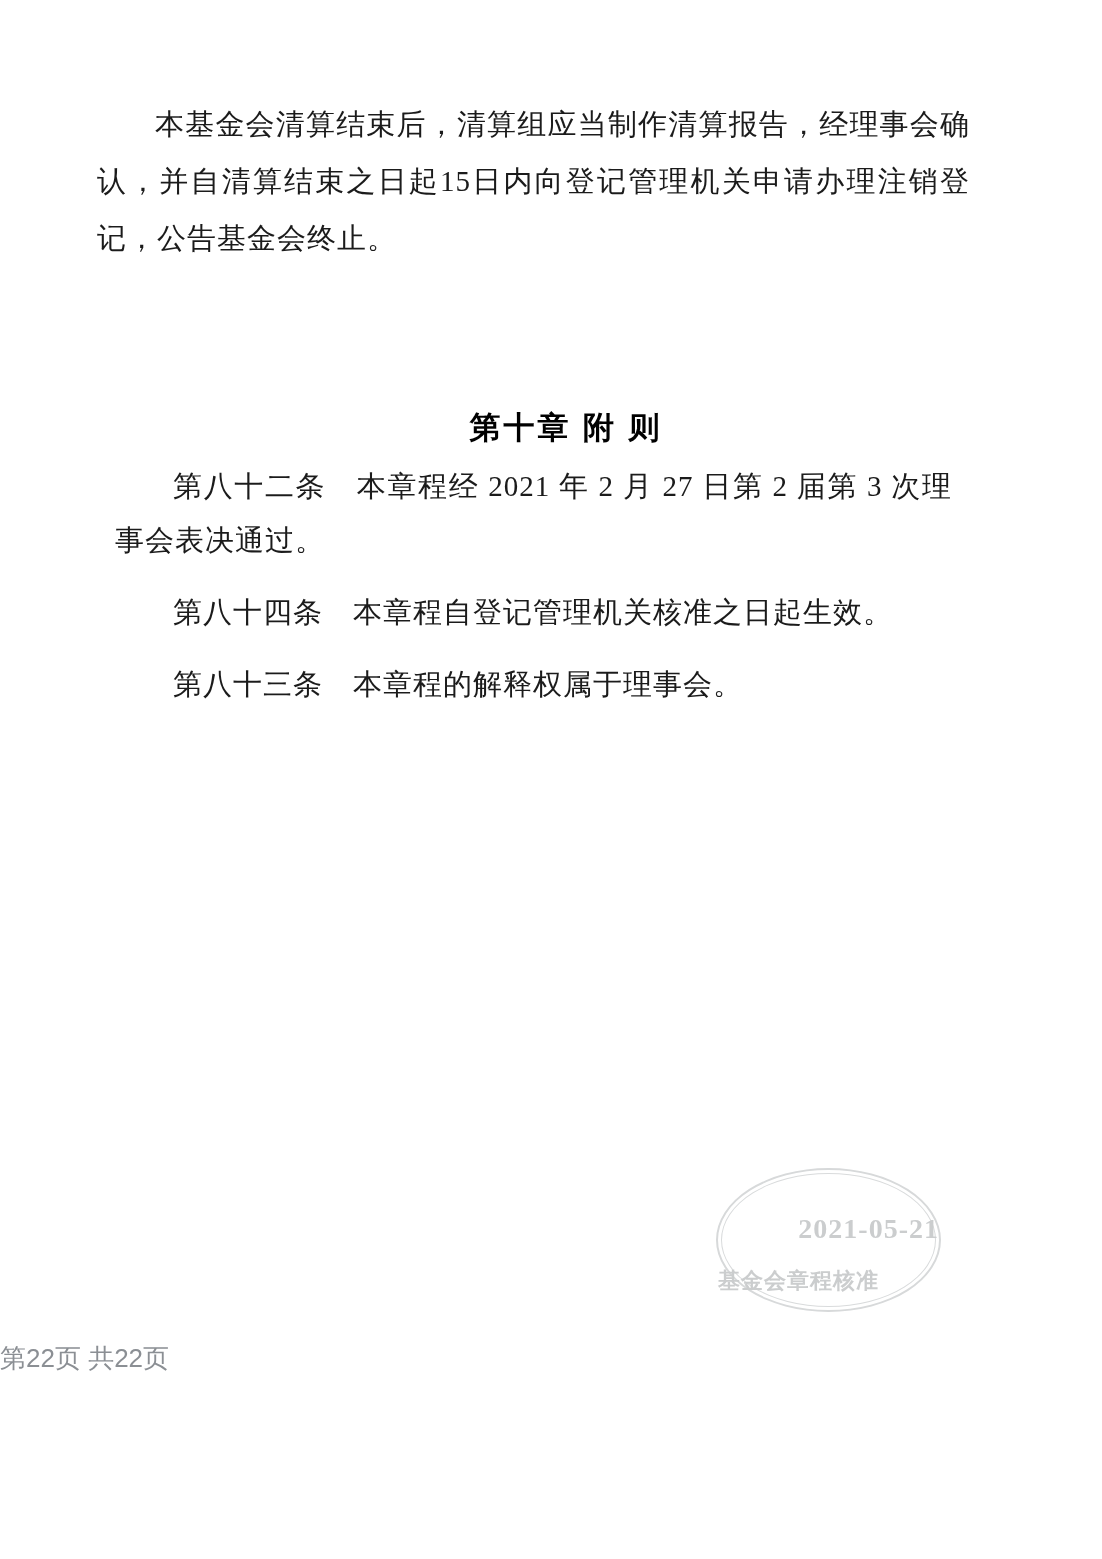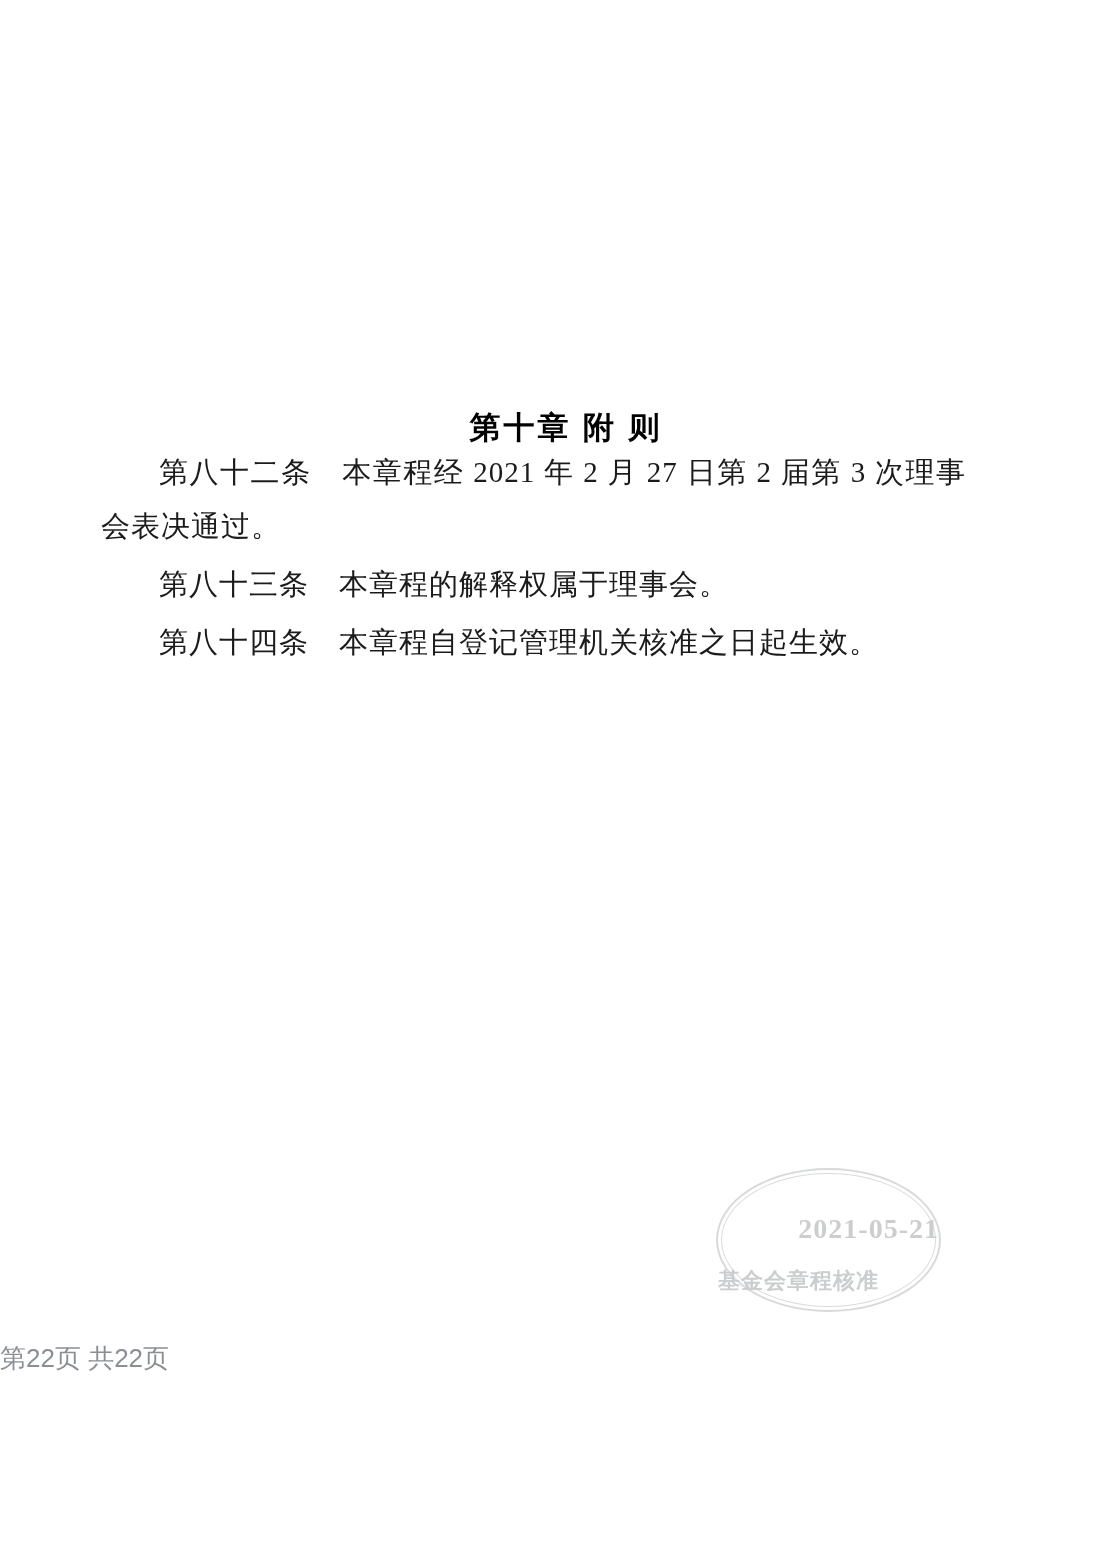--- a/index.html
+++ b/index.html
@@ -44,21 +44,21 @@
     letter-spacing: 3px;
     color: #000000;
   }
   .articles {
     position: absolute;
     top: 441px;
     left: 97px;
     width: 873px;
   }
   .articles p {
-    margin: 4px;
+    margin: 18px;
     font-size: 29px;
     line-height: 54px;
     letter-spacing: 1px;
     text-align: justify;
     text-indent: 2em;
     color: #1b1b1b;
   }
   .seal {
     position: absolute;
     left: 716px;
@@ -114,27 +114,28 @@
     font-size: 26px;
     line-height: 28px;
     color: #8b8f94;
   }
 </style>
 </head>
 <body>
 
 <div class="page">
 
+  <p class="body-para para-closing">本基金会清算结束后，清算组应当制作清算报告，经理事会确认，并自清算结束之日起15日内向登记管理机关申请办理注销登记，公告基金会终止。</p>
 
   <h2 class="chapter-heading">第十章 附 则</h2>
 
   <div class="articles">
     <p>第八十二条　本章程经 2021 年 2 月 27 日第 2 届第 3 次理事会表决通过。</p>
+    <p>第八十四条　本章程自登记管理机关核准之日起生效。</p>
     <p>第八十三条　本章程的解释权属于理事会。</p>
-    <p>第八十四条　本章程自登记管理机关核准之日起生效。</p>
   </div>
 
   <div class="seal">
     <div class="seal-date">2021-05-21</div>
     <div class="seal-label">基金会章程核准</div>
   </div>
 
   <div class="page-footer">第22页 共22页</div>
 
 </div>

